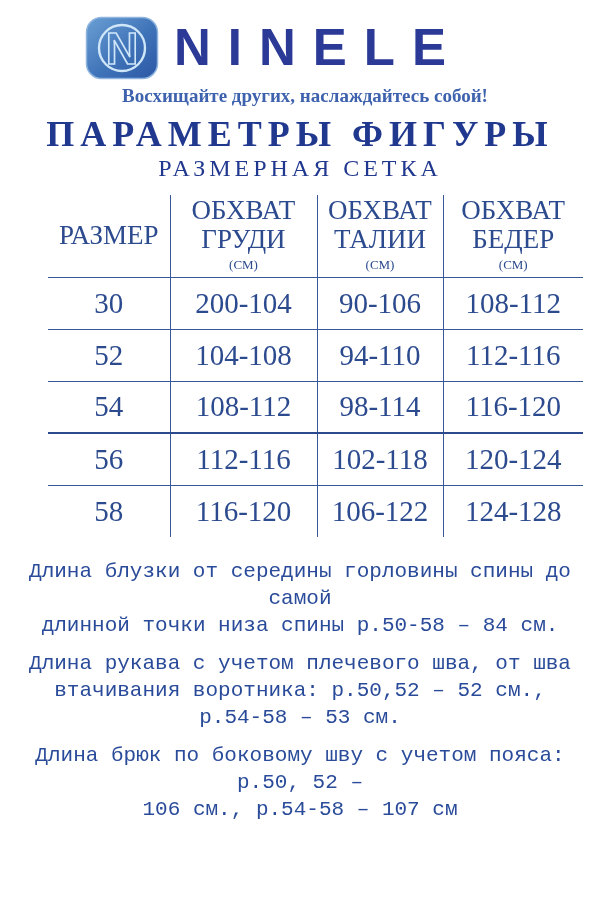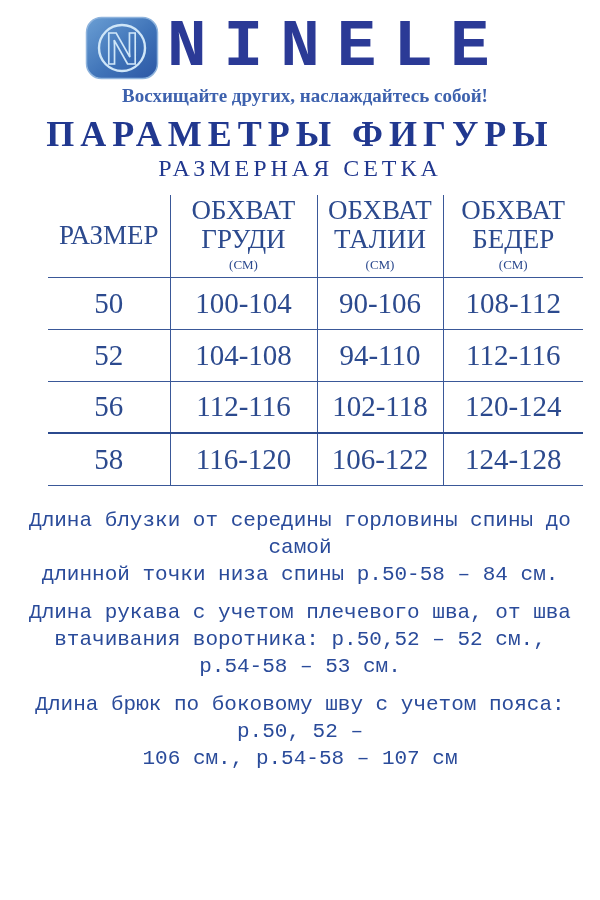--- a/index.html
+++ b/index.html
@@ -14,26 +14,26 @@
   *{margin:0;padding:0;box-sizing:border-box;}
   html,body{width:600px;height:900px;background:#ffffff;overflow:hidden;}
   body{font-family:"Liberation Serif", serif;color:var(--navy);}
   .page{width:600px;height:900px;padding-top:16px;}
 
   
   .brand{margin-left:85px;width:440px;}
   .logo-row{display:flex;align-items:center;height:64px;}
   .logo-icon{width:74px;height:64px;flex:0 0 74px;}
   .brand-name{
-    font-family:Liberation Mono, monospace;
+    font-family:Liberation Sans, sans-serif;
     font-weight:700;
-    font-size:66px;
+    font-size:51px;
     letter-spacing:17px;
     color:var(--brand-blue);
-    margin-left:8px;
+    margin-left:15px;
     line-height:64px;
     white-space:nowrap;
   }
   .tagline{
     margin-top:5px;
     text-align:center;
     font-family:Liberation Serif, serif;
     font-weight:700;
     font-size:19px;
     color:var(--tagline-blue);
@@ -176,30 +176,36 @@
         </th>
         <th>
           <div class="th-label">ОБХВАТ
 БЕДЕР</div>
           <div class="th-sub">(СМ)</div>
         </th>
       </tr>
     </thead>
     <tbody>
       <tr>
-        <td>50</td>
-        <td>100-104</td>
+        <td>30</td>
+        <td>200-104</td>
         <td>90-106</td>
         <td>108-112</td>
       </tr>
       <tr>
         <td>52</td>
         <td>104-108</td>
         <td>94-110</td>
         <td>112-116</td>
+      </tr>
+      <tr>
+        <td>54</td>
+        <td>108-112</td>
+        <td>98-114</td>
+        <td>116-120</td>
       </tr>
       <tr>
         <td>56</td>
         <td>112-116</td>
         <td>102-118</td>
         <td>120-124</td>
       </tr>
       <tr>
         <td>58</td>
         <td>116-120</td>

